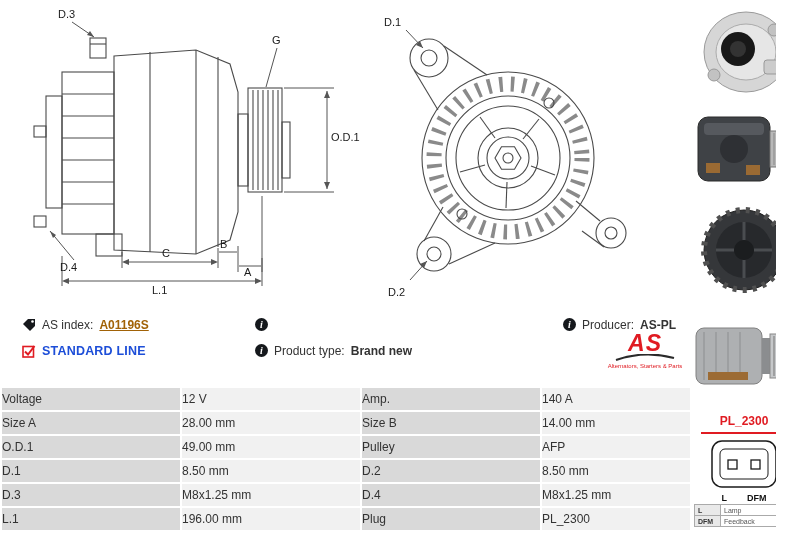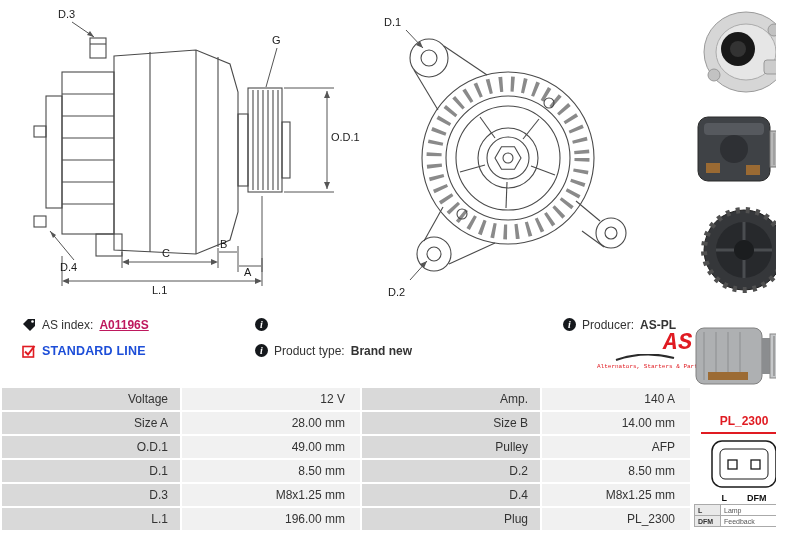--- a/index.html
+++ b/index.html
@@ -9,36 +9,36 @@
 
   
   .drawings { position:absolute; left:0; top:0; width:690px; height:310px; }
   .drawings svg { position:absolute; left:0; top:0; }
   .dim { position:absolute; font-size:11px; color:#1a1a1a; white-space:nowrap; }
 
   
   .info-item { position:absolute; display:flex; align-items:flex-start; gap:6px;
                font-size:12px; white-space:nowrap; color:#333; }
   .b { font-weight:bold; }
-  .idx-link { font-weight:bold; text-decoration:underline; color:#be185d; }
+  .idx-link { font-weight:bold; text-decoration:underline; color:#a16207; }
   .std { color:#1d4ed8; font-weight:bold; font-size:12.5px; letter-spacing:.2px; }
   .info-icon { display:inline-block; width:13px; height:13px; border-radius:50%;
                background:#15181c; color:#fff; font-size:10px; line-height:13px;
                text-align:center; font-style:italic; font-weight:bold;
                font-family:"Liberation Serif", serif; flex:0 0 13px; }
-  .aslogo { position:absolute; left:597px; top:333px; width:96px; text-align:right;font-family:Liberation Mono, monospace; }
+  .aslogo { position:absolute; left:597px; top:333px; width:96px; text-align:center; }
   .as-text { color:#e01b22; font-weight:bold; font-style:italic; font-size:23px;
              line-height:21px; letter-spacing:1px; display:block; }
   .swoosh { display:block; margin:0 auto; }
   .tagline { color:#e01b22; font-size:6px; margin-top:1px; white-space:nowrap; }
 
   
   .specs { position:absolute; left:0; top:386px; width:690px;
            border-collapse:collapse; table-layout:fixed; }
-  .specs td { height:24px; font-size:12px; text-align:right; border:2px solid #fff;padding-left:28px; }
+  .specs td { height:24px; font-size:12px; text-align:left; border:2px solid #fff; }
   .specs td.lab { background:#d9d9d9; padding-right:12px; }
   .specs td.val { background:#f1f1f1; padding-right:15px; }
   col.c1 { width:180px; } col.c2 { width:180px; } col.c3 { width:180px; } col.c4 { width:150px; }
 
   
   .right-panel { position:absolute; left:688px; top:0; width:112px; height:555px; }
   .photo { position:absolute; left:6px; width:100px; }
   .plug-code { position:absolute; top:414px; left:0; width:100%; text-align:center;
                color:#e01b22; font-weight:bold; font-size:12px; }
   .plug-underline { position:absolute; top:432px; left:13px; width:86px; height:2px;

